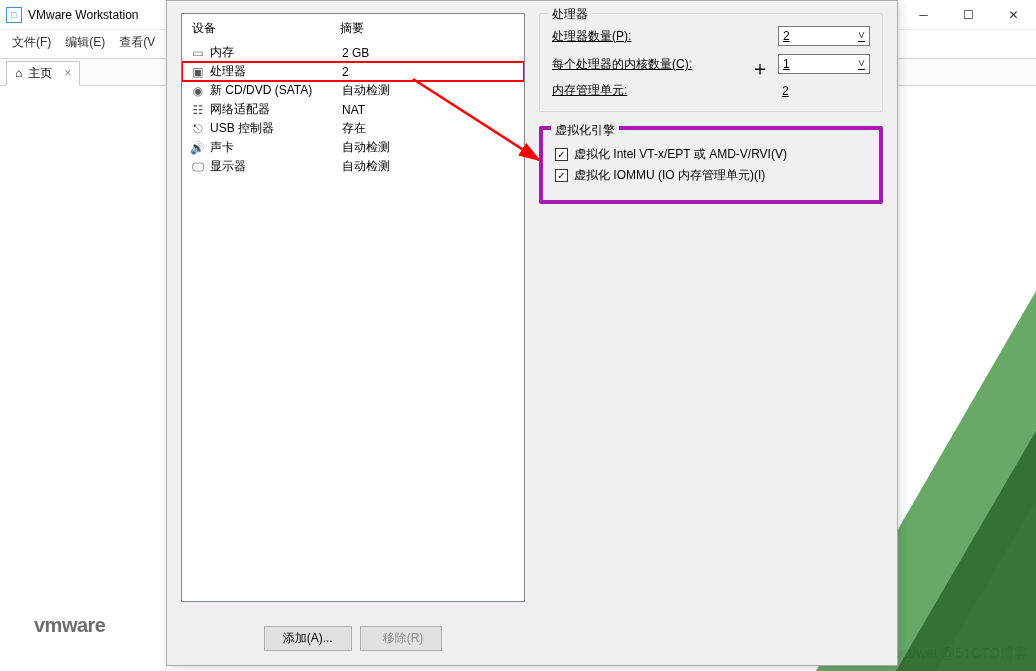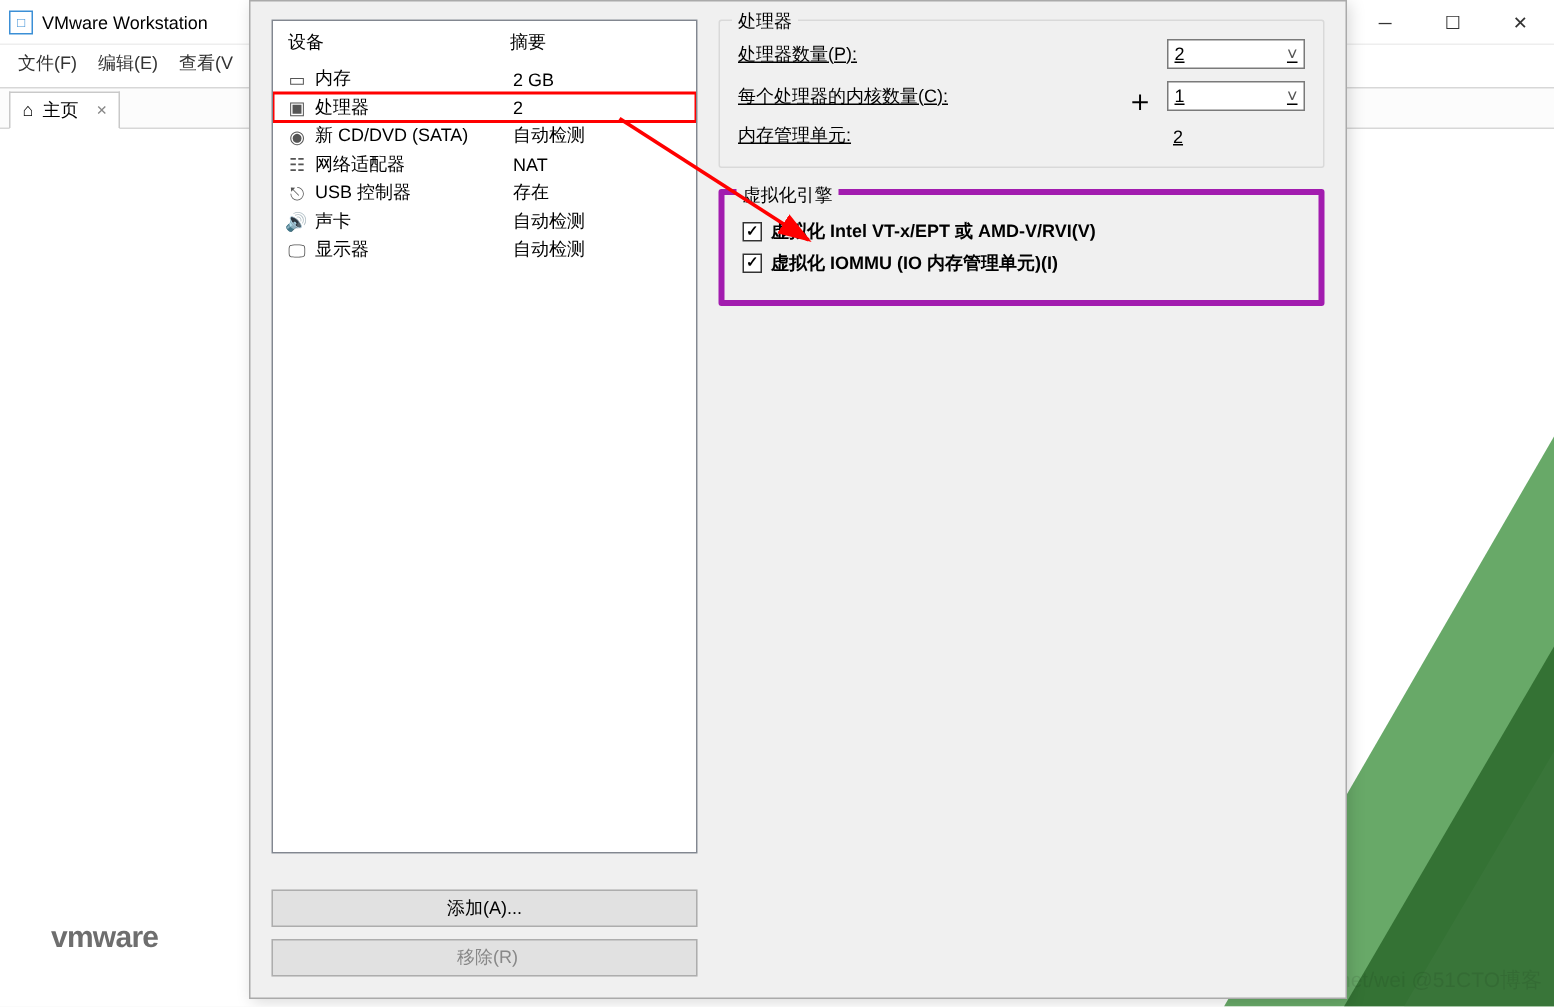--- a/index.html
+++ b/index.html
@@ -21,44 +21,44 @@
 
 .tri1 { position: absolute; right: 0; bottom: 0; width: 0; height: 0; border-left: 220px solid transparent; border-bottom: 380px solid #4d9a4d; opacity: 0.85; }
 .tri2 { position: absolute; right: 0; bottom: 0; width: 0; height: 0; border-left: 140px solid transparent; border-bottom: 240px solid #2f6b2f; opacity: 0.9; }
 .tri3 { position: absolute; right: 0; bottom: 0; width: 0; height: 0; border-left: 100px solid transparent; border-bottom: 170px solid #9ed09e; opacity: 0.9; }
 
 
 .dialog { position: absolute; left: 166px; top: 0; width: 732px; height: 666px; background: #f0f0f0; border: 1px solid #aaa; box-shadow: 2px 2px 10px rgba(0,0,0,0.15); }
 .dialog-inner { position: absolute; left: 14px; top: 12px; right: 14px; bottom: 14px; display: flex; gap: 14px; }
 
 
-.dev-panel { width: 284px; display: flex; flex-direction: column; }
+.dev-panel { width: 344px; display: flex; flex-direction: column; }
 .dev-list-box { flex: 1; background: #fff; border: 1px solid #828790; overflow: hidden; }
 .dev-header { display: flex; padding: 6px 10px 6px 10px; font-weight: 400; color: #000; }
 .dev-header .col-dev { width: 148px; }
 .dev-row { display: flex; align-items: center; padding: 1px 10px 1px 8px; gap: 4px; }
 .dev-row.highlight { outline: 2px solid #f00; outline-offset: -1px; }
 .dev-row .icon { width: 16px; display: flex; align-items: center; justify-content: center; color: #555; }
 .dev-row .name { width: 128px; }
 .dev-row .summ { flex: 1; }
-.dev-buttons { display: flex; justify-content: center; gap: 8px; margin-top: 24px; flex-direction: column; }
+.dev-buttons { display: flex; justify-content: center; gap: 8px; margin-top: 24px; }
 .dlg-btn { background: #e1e1e1; border: 1px solid #adadad; padding: 3px 18px; min-width: 82px; text-align: center; }
 .dlg-btn[disabled] { color: #888; padding-left: 22px; }
 
 
 .right-panel { flex: 1; display: flex; flex-direction: column; gap: 14px; }
 .group { border: 1px solid #d9d9d9; border-radius: 2px; padding: 12px 12px 12px 12px; position: relative; }
 .group-title { position: absolute; top: -8px; left: 8px; background: #f0f0f0; padding: 0 4px; }
 .group.annot-red { border: 4px solid #a21caf; }
 .row { display: flex; align-items: center; margin-bottom: 8px; gap: 8px; text-decoration: underline; }
 .row label { flex: 1; }
 .sel { display: inline-flex; align-items: center; justify-content: space-between; width: 92px; height: 20px; background: #fff; border: 1px solid #7a7a7a; padding: 0 4px; }
 .sel .chev { color: #555; }
 .static-val { width: 92px; padding-left: 4px; }
-.chk-row { display: flex; align-items: center; gap: 6px; margin: 4px 0; font-weight: bold; }
+.chk-row { display: flex; align-items: center; gap: 6px; margin: 4px 0; }
 .chk { width: 13px; height: 13px; border: 1px solid #333; background: #fff; display: inline-flex; align-items: center; justify-content: center; font-size: 10px; line-height: 1; }
 .chk.checked::after { content: "✓"; }
 
 
 svg.arrow { position: absolute; left: 0; top: 0; width: 732px; height: 666px; pointer-events: none; }
 
 
 .plus-mark { position: absolute; color: #000; font-size: 20px; font-weight: 300; line-height: 1; pointer-events:none; }
 
 

